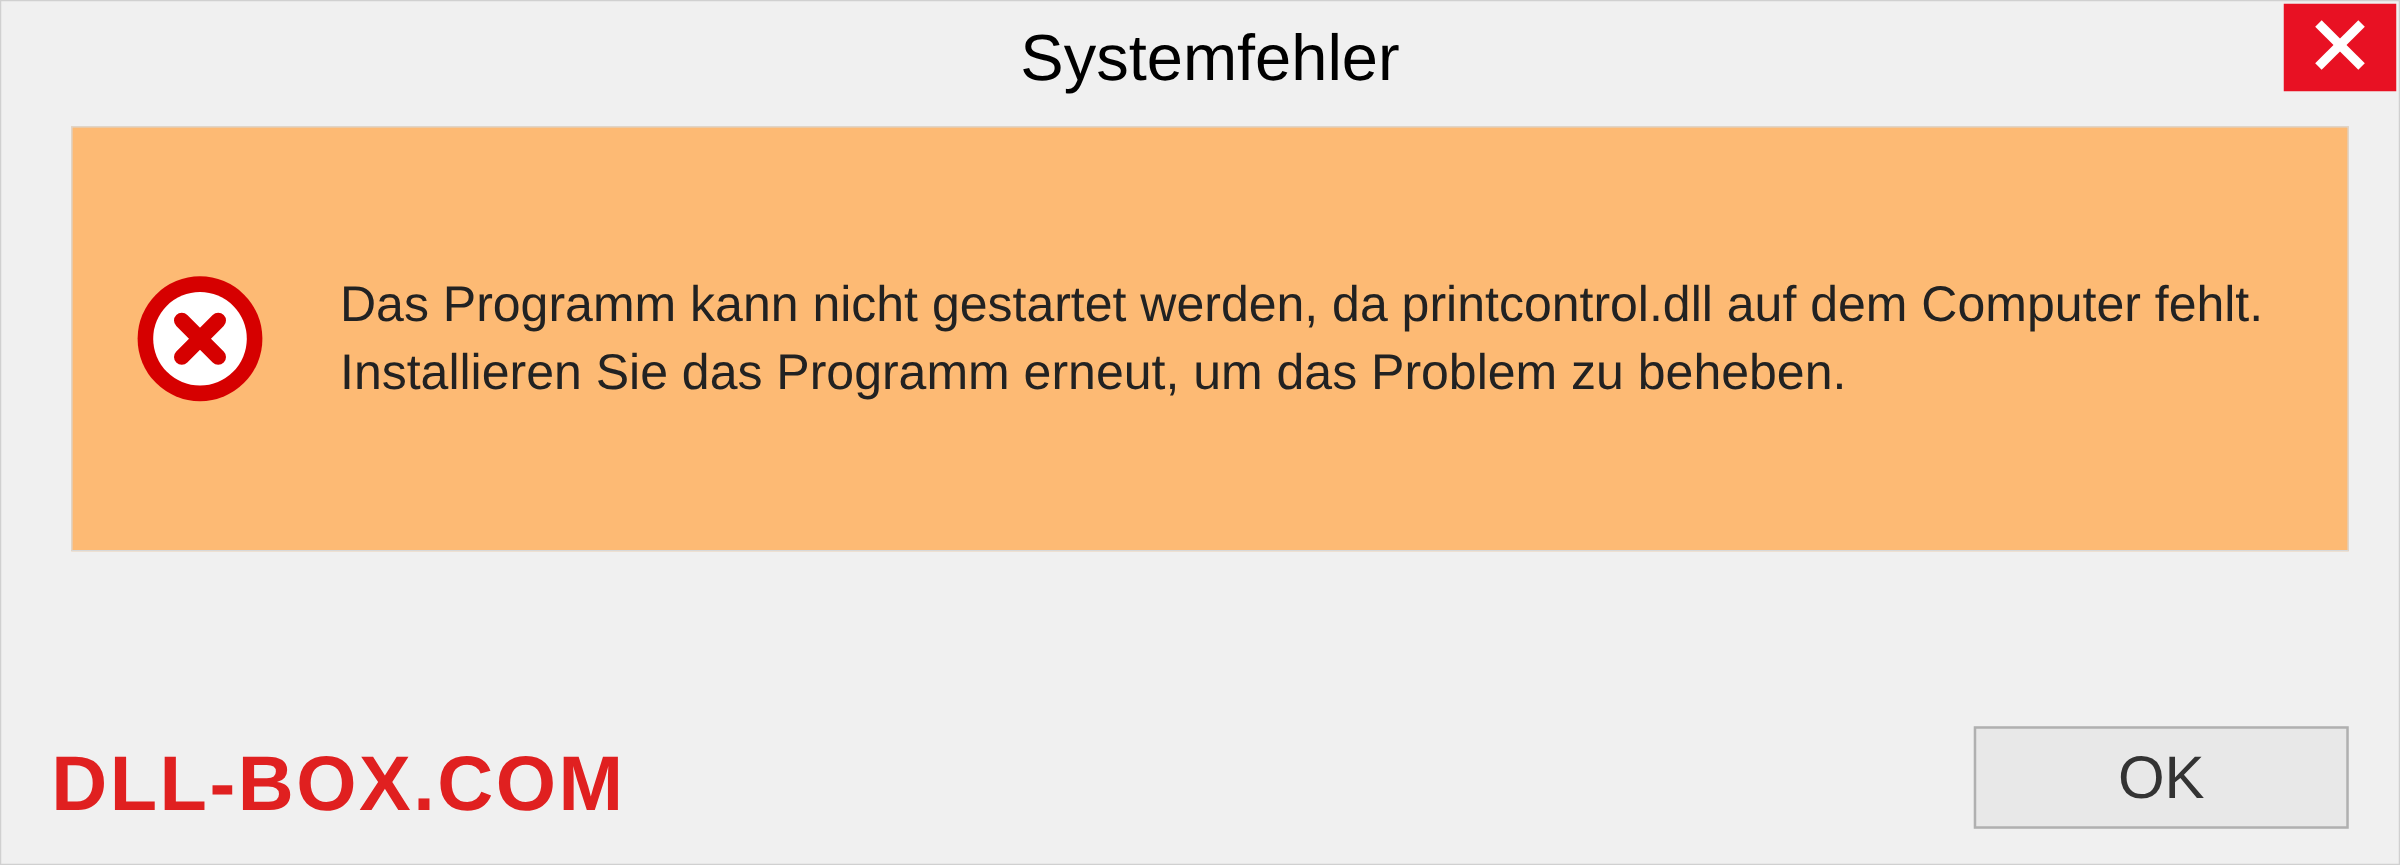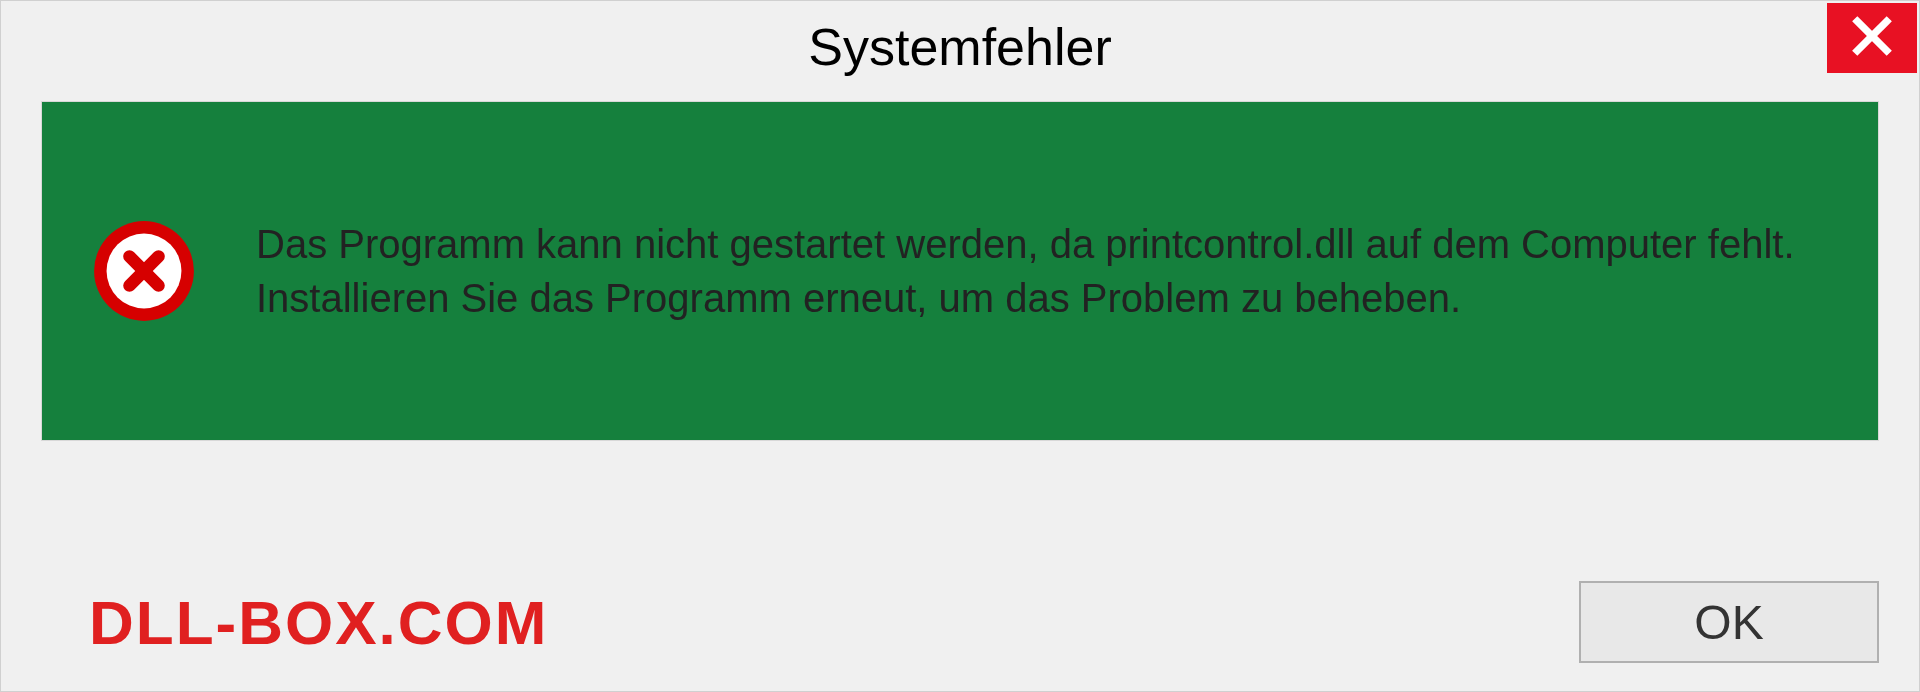--- a/index.html
+++ b/index.html
@@ -16,20 +16,21 @@
       overflow: hidden;
     }
     .dialog {
       position: absolute;
       left: 0;
       top: 0;
       width: 1920px;
       height: 692px;
       background: #f0f0f0;
       border: 1px solid #d0d0d0;
+      padding-left: 16px;
     }
     .title-bar {
       position: relative;
       width: 100%;
       height: 92px;
       display: flex;
       align-items: center;
       justify-content: center;
     }
     .title-text {
@@ -48,21 +49,21 @@
       align-items: center;
       justify-content: center;
       cursor: pointer;
     }
     .close-button svg {
       width: 44px;
       height: 44px;
     }
     .content-box {
       margin: 8px 40px 0 40px;
-      background: #15803d;
+      background: #fdba74;
       border: 1px solid #d8d8d8;
       padding: 60px 50px 60px 50px;
       display: flex;
       align-items: center;
       gap: 60px;
       min-height: 340px;
     }
     .error-icon-wrap {
       flex: 0 0 auto;
       width: 104px;
@@ -79,23 +80,22 @@
       font-size: 40px;
       line-height: 1.35;
       color: #222;
     }
     .footer {
       position: absolute;
       bottom: 28px;
       left: 40px;
       right: 40px;
       display: flex;
-      align-items: center;
+      align-items: flex-end;
       justify-content: space-between;
-      margin-left: 48px;
     }
     .watermark {
       font-family: Impact, "Arial Black", sans-serif;
       font-size: 62px;
       font-weight: bold;
       color: #e02020;
       letter-spacing: 2px;
     }
     .ok-button {
       width: 300px;

